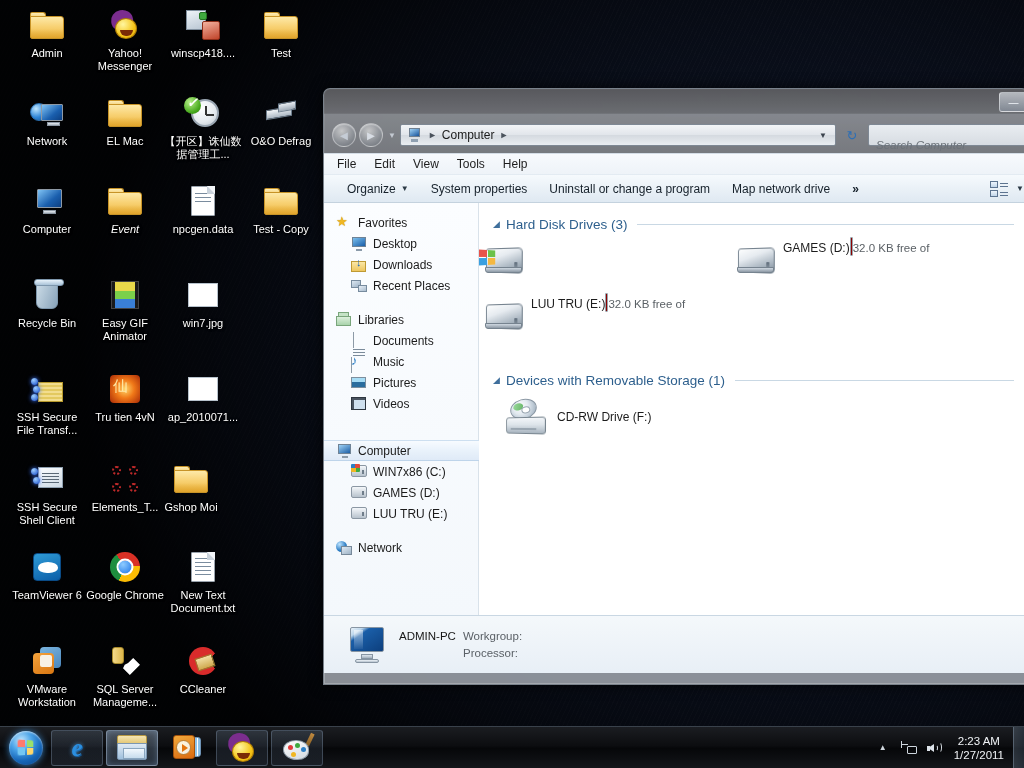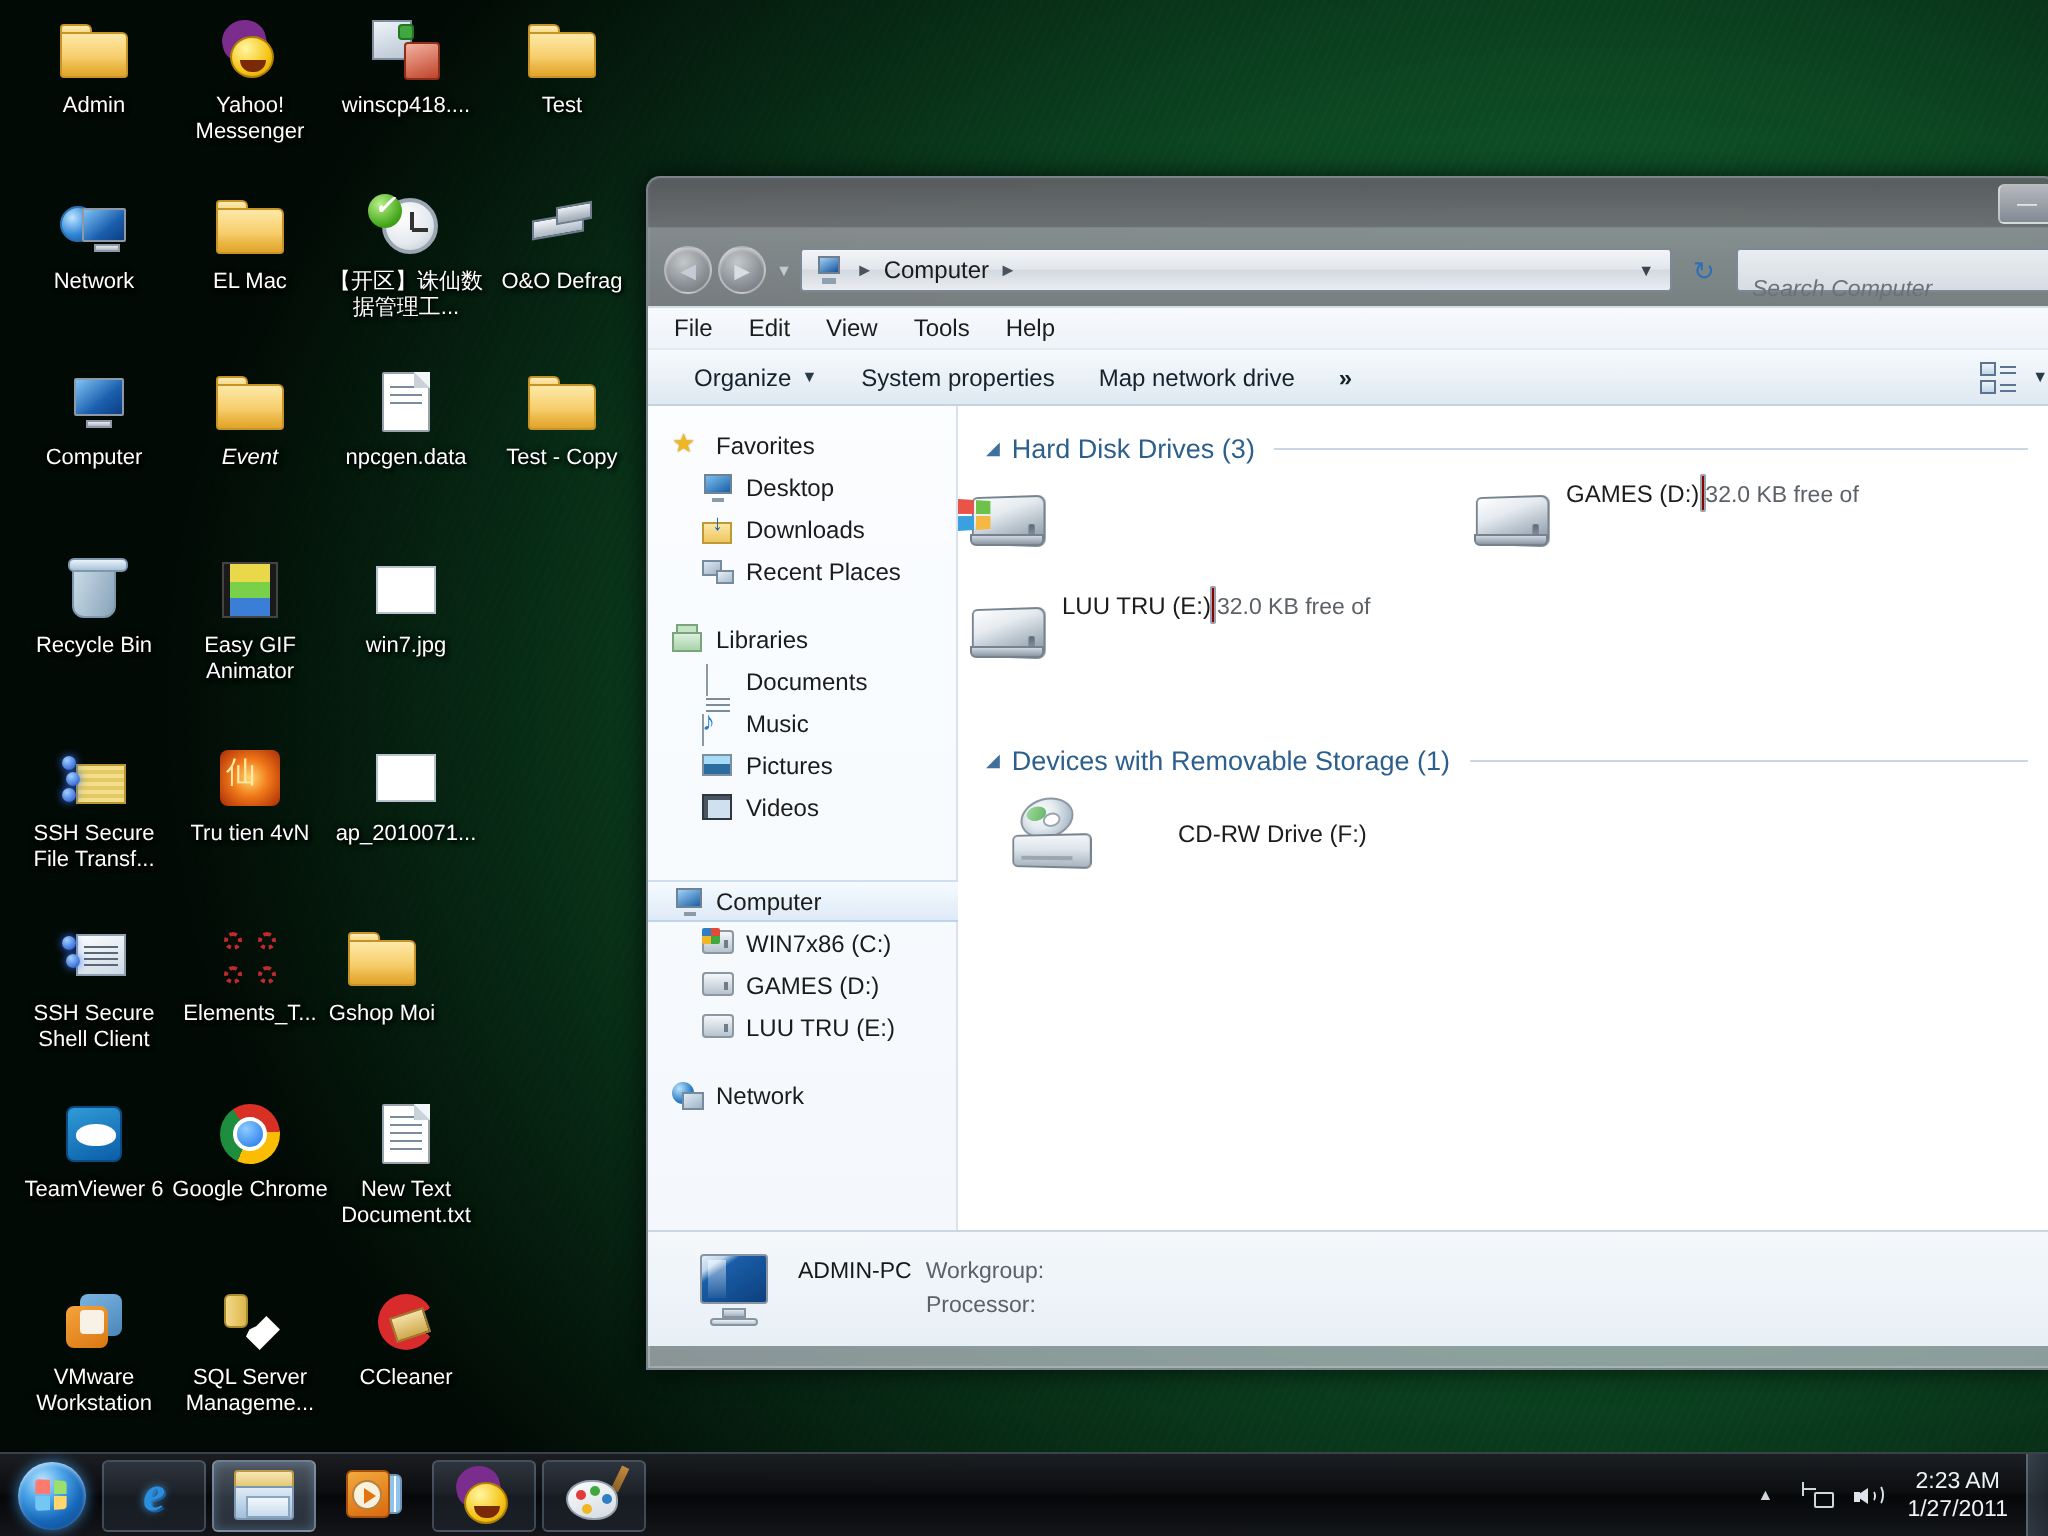--- a/index.html
+++ b/index.html
@@ -4,21 +4,21 @@
 <style>
   * { box-sizing: border-box; margin: 0; padding: 0; }
   html, body {
     width: 1024px; height: 768px; overflow: hidden;
     font-family: "Liberation Sans", sans-serif;
   }
 
   
   #desktop {
     position: relative; width: 1024px; height: 768px;
-    background: #15803d;
+    background: #0f172a;
     overflow: hidden;
   }
   .wall-layer { position: absolute; inset: 0; pointer-events: none; }
   .wall-arc {
     position: absolute;
     border-radius: 50%;
     border-style: solid;
     border-color: transparent;
   }
   .wall-stripes {
@@ -525,21 +525,21 @@
     transform: rotate(-16deg);
   }
   .cd-disc:before {
     content:""; position:absolute; left:3px; top:2px; width:10px; height:7px; border-radius:50%;
     background: linear-gradient(120deg,#8fd98f,#4aa64a); opacity:.85;
   }
   .cd-disc:after {
     content:""; position:absolute; left:10px; top:7px; width:7px; height:5px; border-radius:50%;
     background:#fff; border:1px solid #99a6b1;
   }
-  .cd-label { font-size:12px; color:#1c1c1c;margin-left:32px; }
+  .cd-label { font-size:12px; color:#1c1c1c; }
 
   .white-artifact {
     position:absolute; left:135px; top:294px; width:96px; height:30px; background:#fff;
   }
   .white-artifact2 {
     position:absolute; left:85px; top:300px; width:75px; height:22px; background:#fff;
   }
 
   .detailspane {
     height: 58px; display: flex; align-items: center; gap: 11px;
@@ -1005,20 +1005,21 @@
       <span>Tools</span>
       <span>Help</span>
     </div>
 
     <div class="toolbar">
       <div class="tbitem">
         <span>Organize</span>
         <span class="caret">▼</span>
       </div>
       <div class="tbitem">System properties</div>
+      <div class="tbitem">Uninstall or change a program</div>
       <div class="tbitem">Map network drive</div>
       <div class="tbitem" style="font-weight:bold;">»</div>
       <div class="tbspacer"></div>
       <div class="tbitem" style="padding-right:4px;">
         <span class="viewicon">
           <i class="vb a"></i>
             <i class="vb b"></i>
           <i class="vl l1"></i>
             <i class="vl l2"></i>
             <i class="vl l3"></i>

